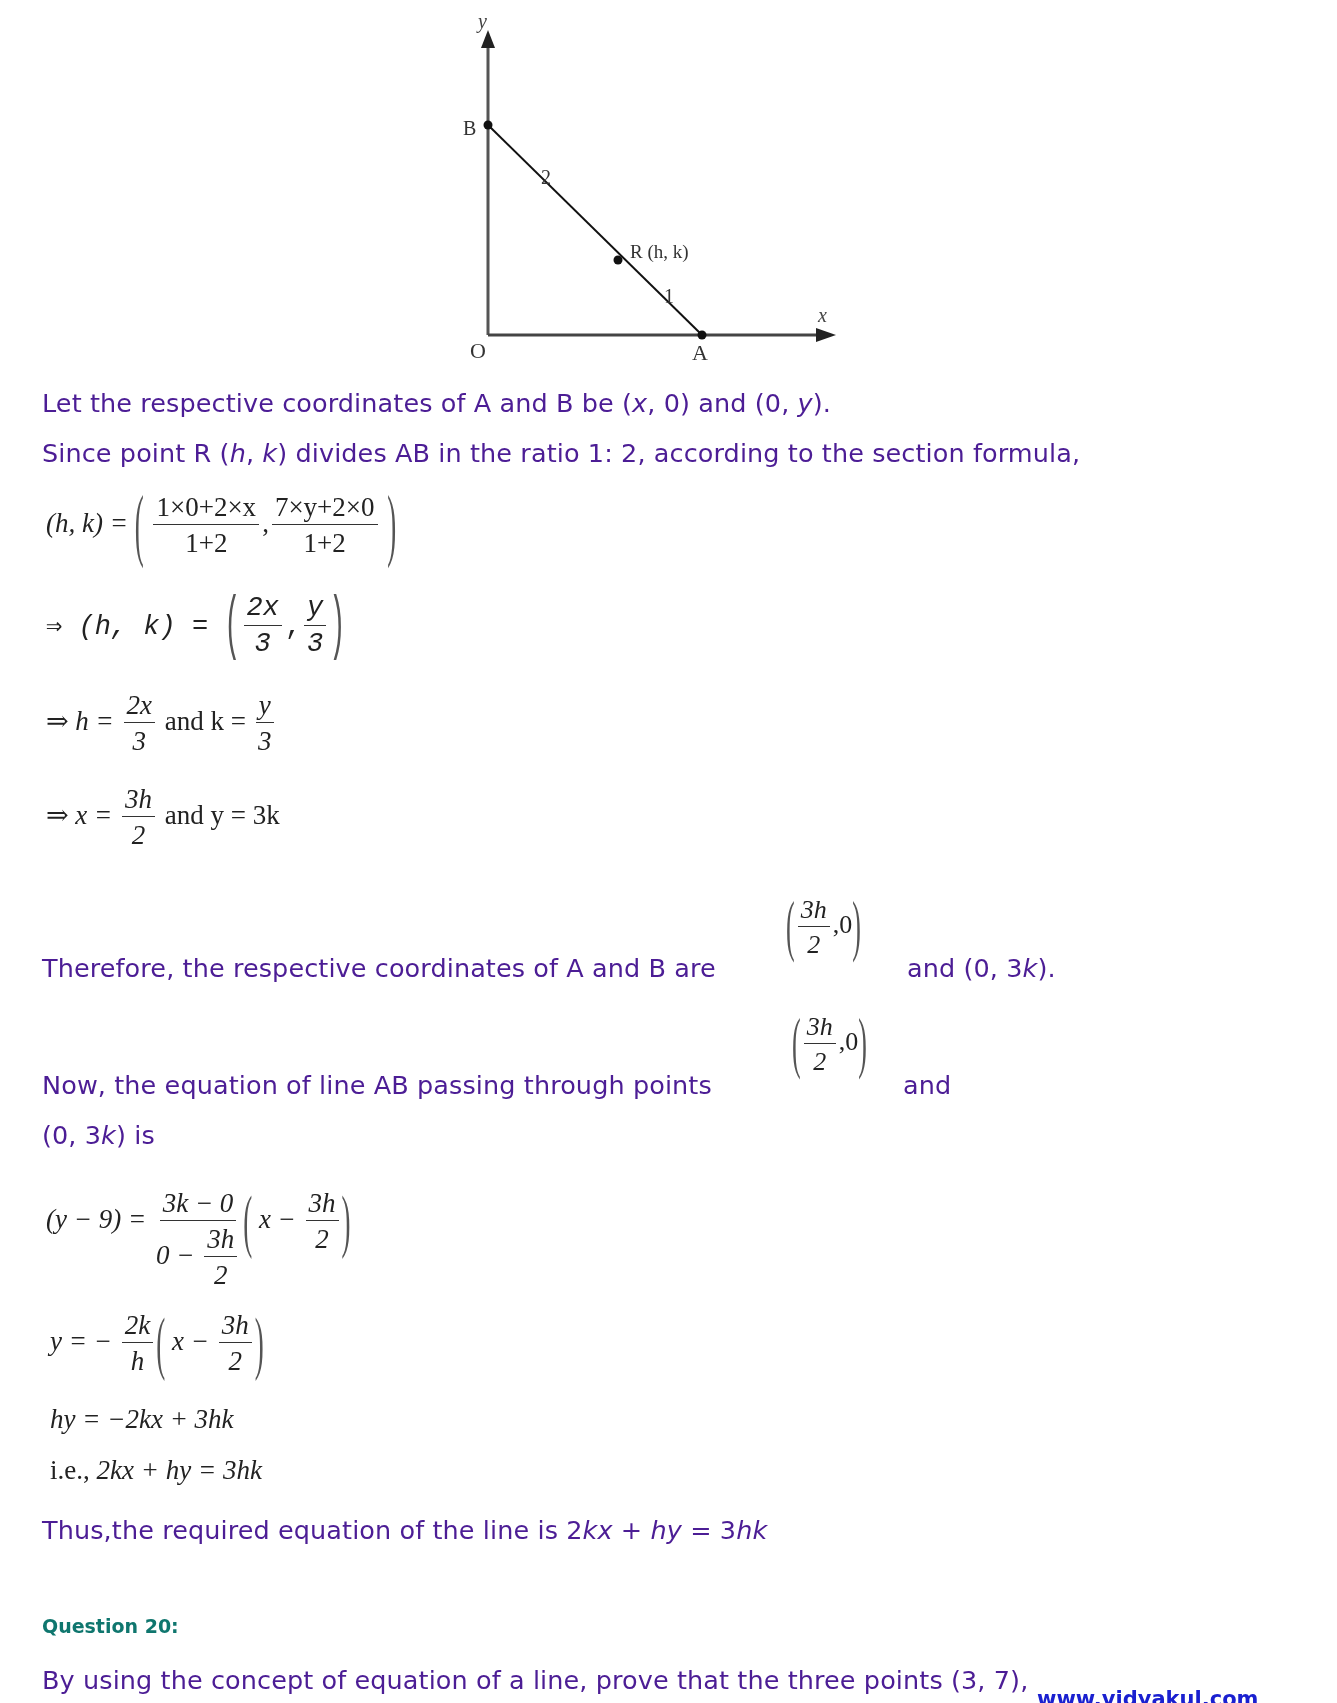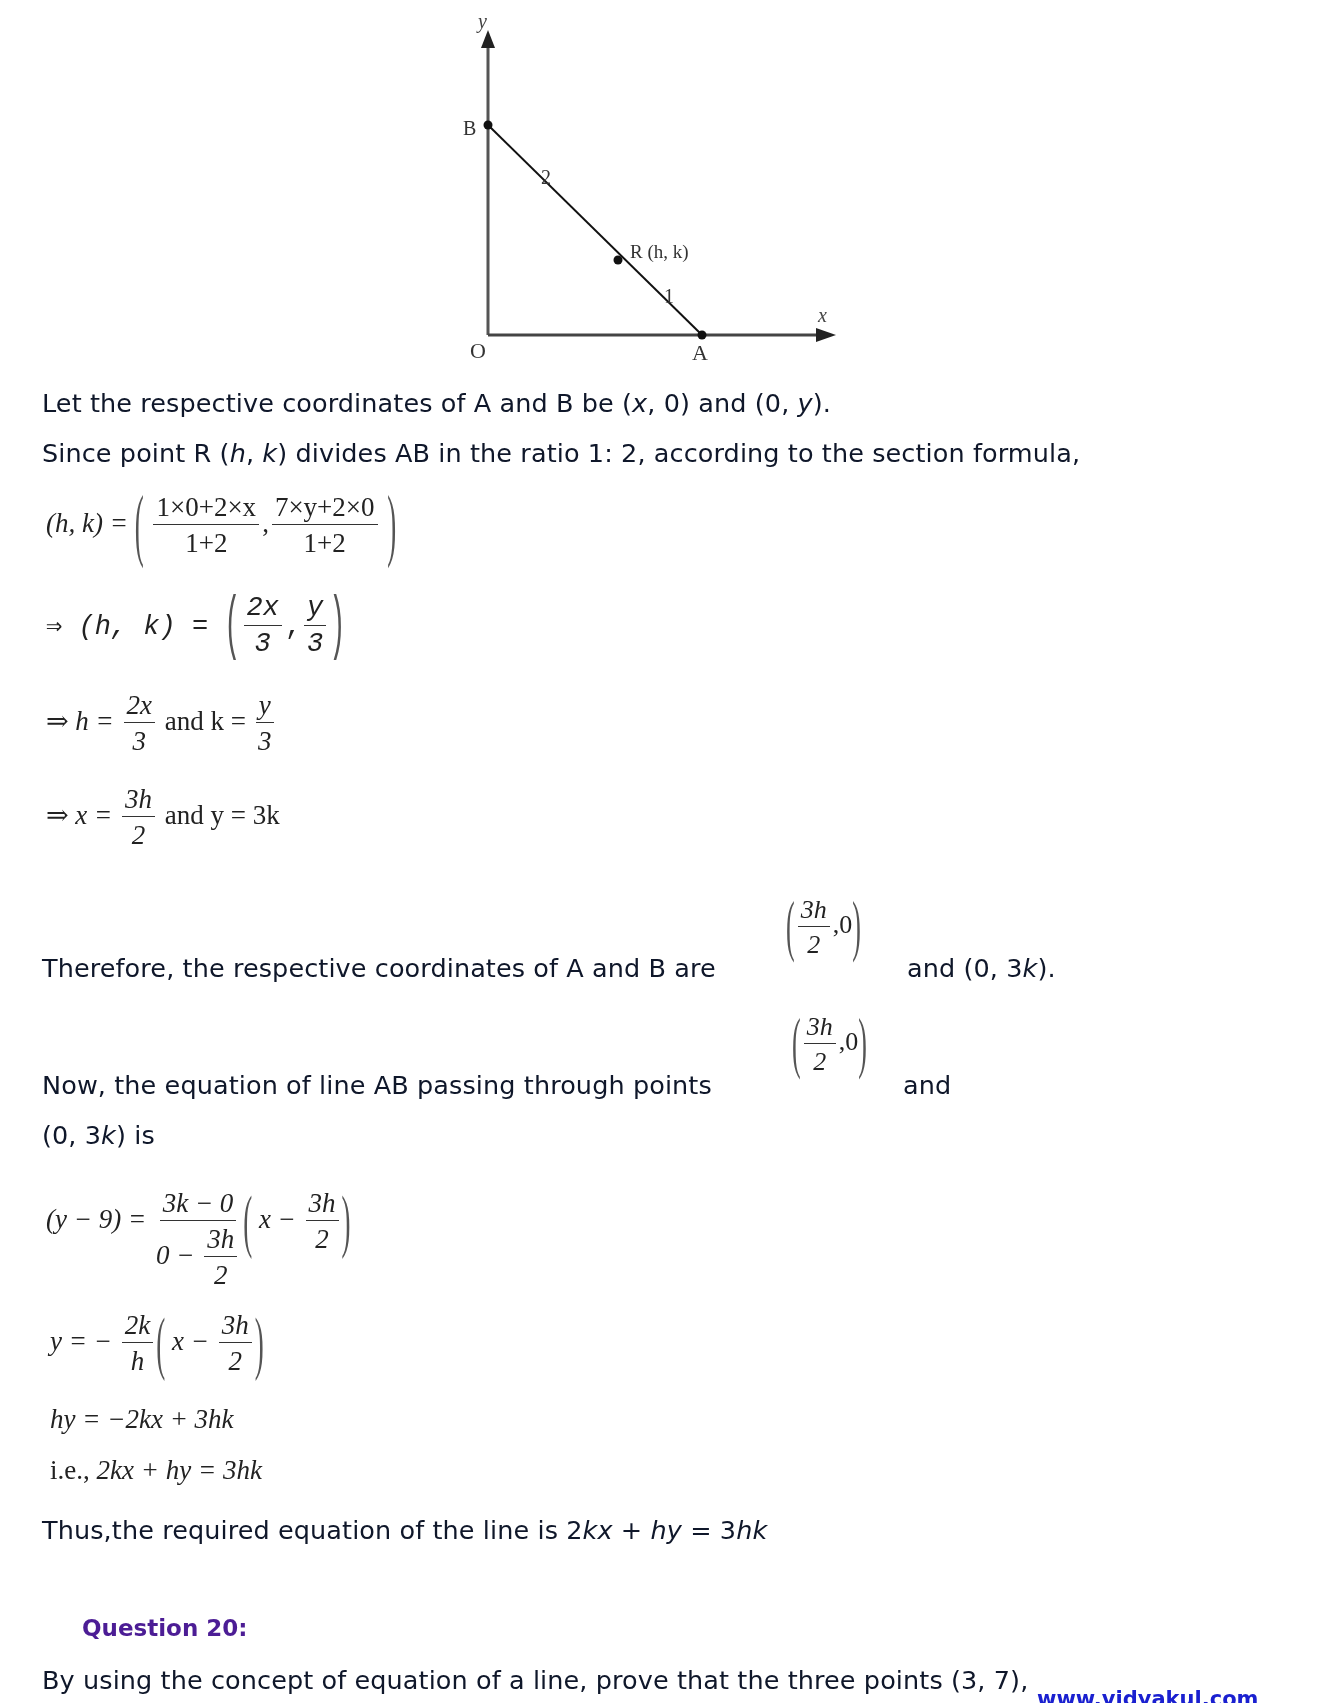--- a/index.html
+++ b/index.html
@@ -1,29 +1,29 @@
 <!DOCTYPE html>
 <html><head>
 <meta charset="utf-8">
 <style>
   html, body { margin: 0; padding: 0; background: #ffffff; }
   body {
     width: 1337px; height: 1703px; position: relative; overflow: hidden;
     font-family: "DejaVu Sans", sans-serif; color: #111;
   }
-  .txt { position: absolute; font-family: "DejaVu Sans", sans-serif; font-size: 25.5px; color: #0f172a; white-space: nowrap; letter-spacing: 0.1px; }
+  .txt { position: absolute; font-family: "DejaVu Sans", sans-serif; font-size: 25.5px; color: #4c1d95; white-space: nowrap; letter-spacing: 0.1px; }
   .math { position: absolute; font-family: "Liberation Serif", "DejaVu Serif", serif; color: #222; font-size: 27px; white-space: nowrap; }
   .mi { font-style: italic; }
   .frac { display: inline-flex; flex-direction: column; align-items: center; vertical-align: middle; margin: 0 3px; }
   .frac .num { border-bottom: 1.6px solid #333; padding: 0 3px 1px 3px; line-height: 1.15; }
   .frac .den { padding-top: 3px; line-height: 1.15; }
   .paren { font-weight: 100; transform: scaleY(2.1); display: inline-block; color: #555; vertical-align: middle; }
   .paren.big { transform: scaleY(2.6); }
   .paren.huge { transform: scaleY(3.0); }
-  .q-title { position: absolute; font-family: "DejaVu Sans", sans-serif; font-weight: bold; color: #4c1d95; font-size: 23px; margin-left: 40px; }
+  .q-title { position: absolute; font-family: "DejaVu Sans", sans-serif; font-weight: bold; color: #0f766e; font-size: 19px; }
   .watermark { position: absolute; font-family: "DejaVu Sans", sans-serif; font-weight: bold; color: #1a20d0; font-size: 21px; text-decoration: underline; }
   .it { font-style: italic; }
   svg text { font-family: "Liberation Serif", serif; }
 </style>
 </head>
 <body>
 
 <svg style="position:absolute; left:440px; top:0; width:420px; height:380px;" viewBox="0 0 420 380">
   <line x1="48" y1="335" x2="48" y2="45" stroke="#555" stroke-width="3"></line>
   <polygon points="41,48 55,48 48,30" fill="#222"></polygon>

